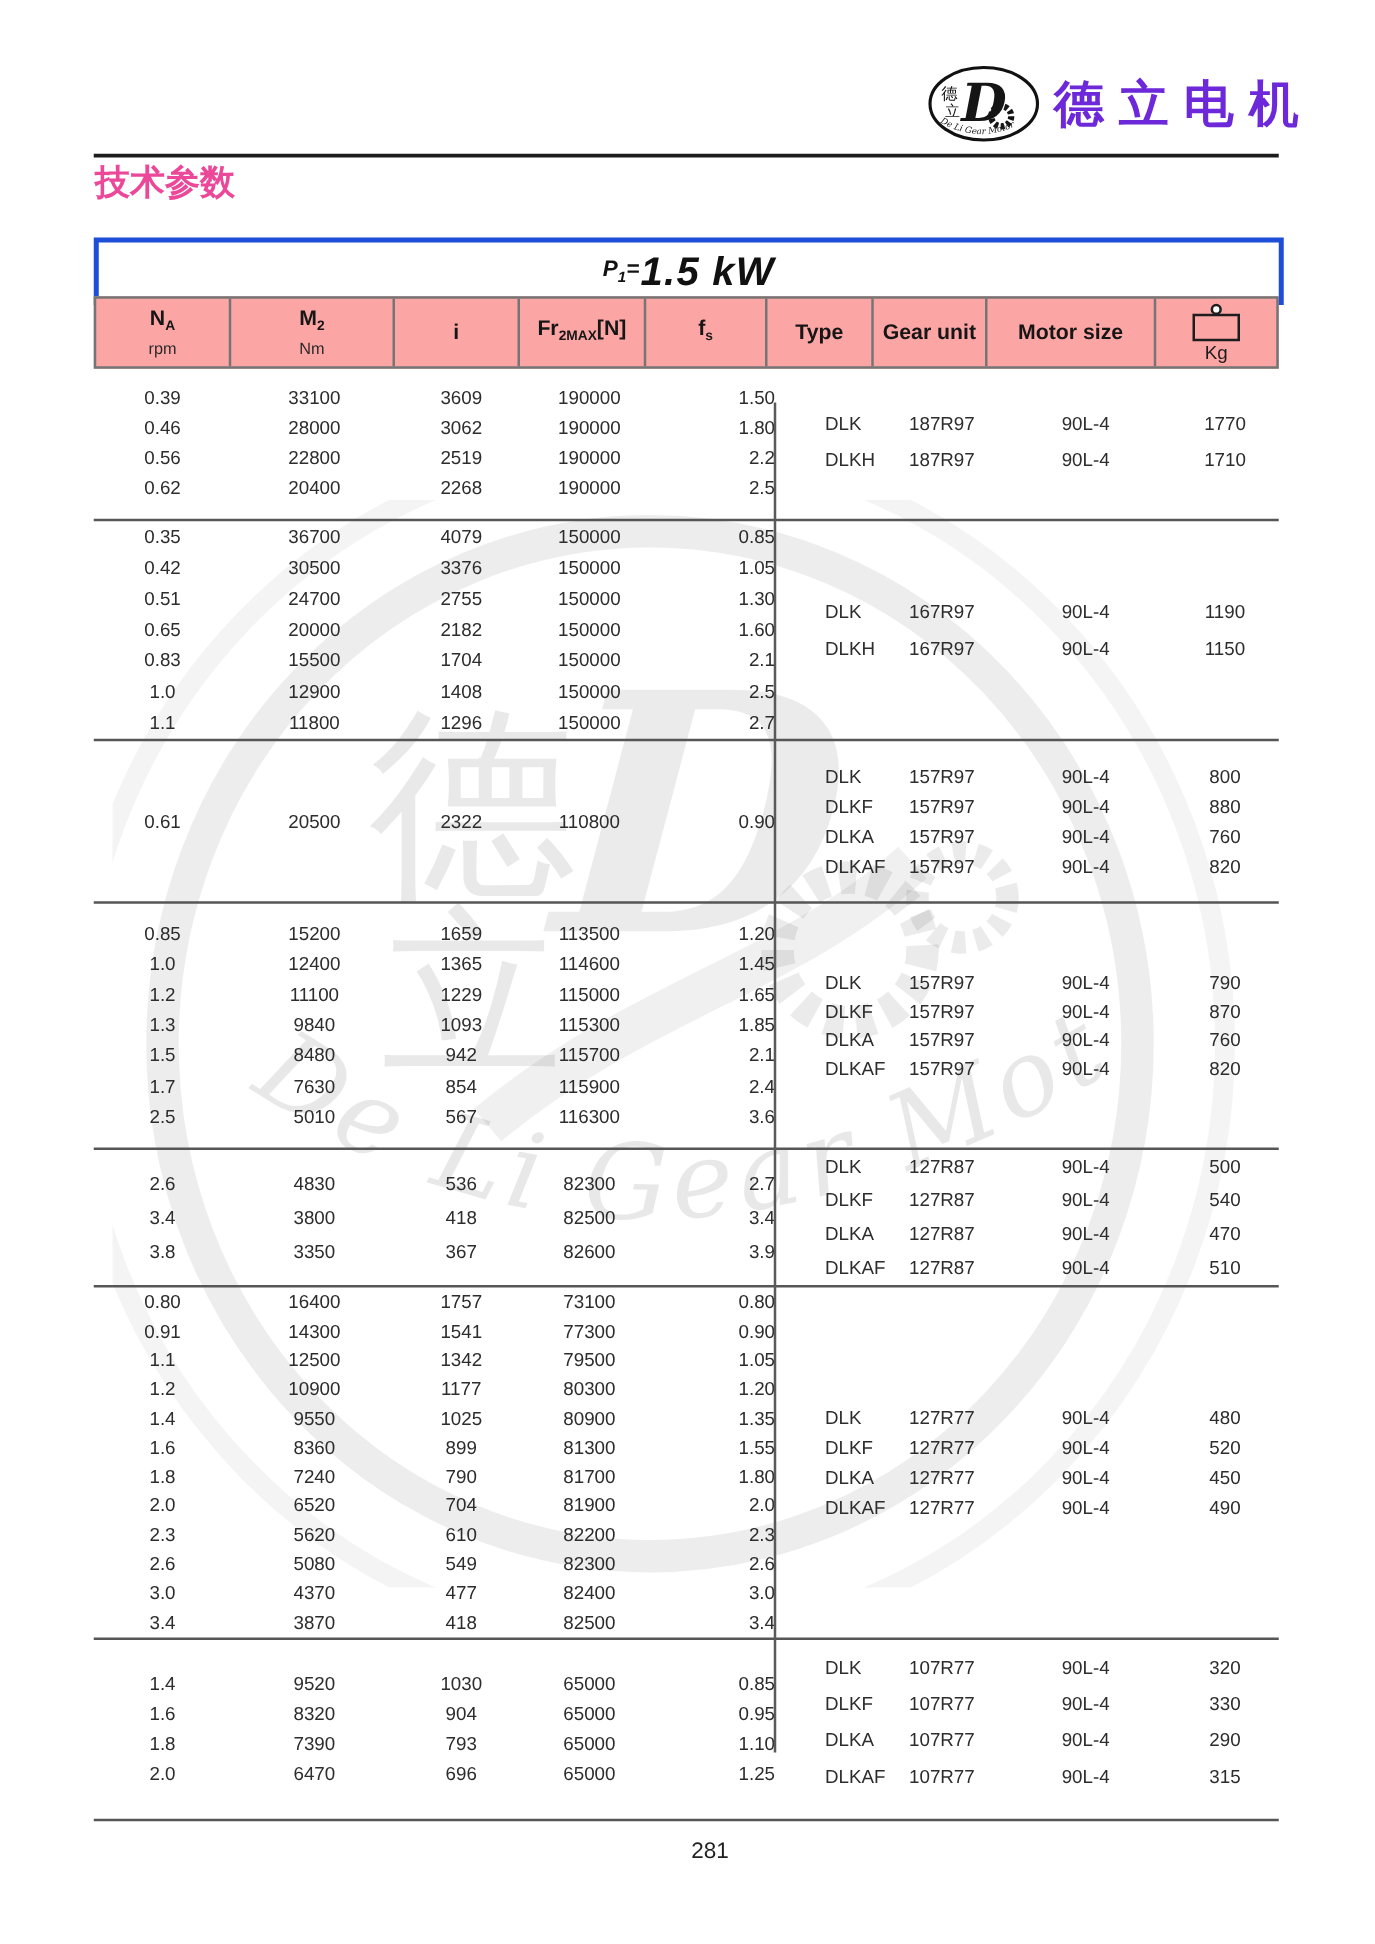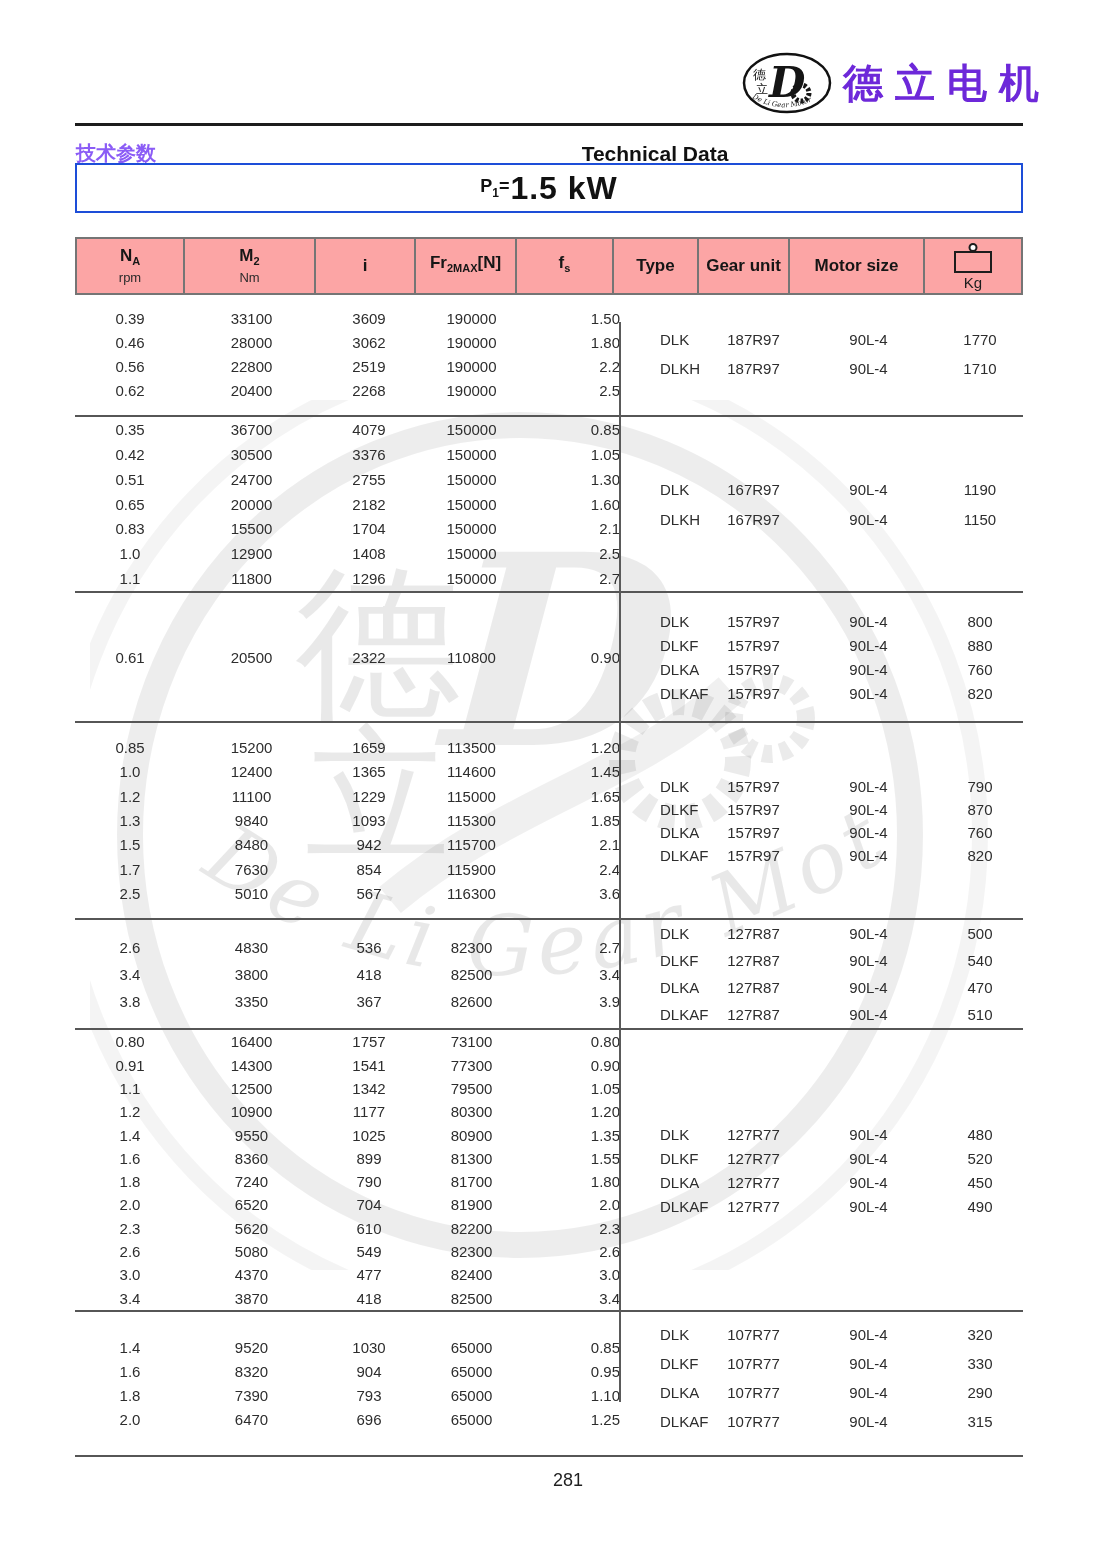--- a/index.html
+++ b/index.html
@@ -7,27 +7,28 @@
     position:relative; width:1100px; height:1555px; background:#ffffff;
     font-family:"Liberation Sans", sans-serif; color:#2d2d2d; overflow:hidden;
   }
   
   .logo-svg { position:absolute; left:740px; top:50px; width:95px; height:70px; }
   .brand {
     position:absolute; left:843px; top:56px; font-family:"DejaVu Serif", serif;
     font-weight:bold; font-size:40px; letter-spacing:12px; color:#6d28d9; white-space:nowrap;
   }
   .top-rule { position:absolute; left:75px; top:123px; width:948px; height:3px; background:#1c1c1c; }
-  .sec-cn { position:absolute; left:76px; top:140px; font-size:20px; font-weight:bold; color:#8b5cf6; }
+  .sec-cn { position:absolute; left:76px; top:127px; font-size:28px; font-weight:bold; color:#ec4899; }
   .sec-en { position:absolute; left:490px; top:142px; width:330px; text-align:center; font-size:21px; font-weight:bold; color:#111; }
   
   .title-box {
-    position:absolute; left:75px; top:163px; width:944px; height:46px;
-    border:2px solid #1d4ed8; display:flex; align-items:center; justify-content:center;
+    position:absolute; left:75px; top:190px; width:944px; height:46px;
+    border:4px solid #1d4ed8; display:flex; align-items:center; justify-content:center;
     background:#fff;
+    font-style:italic;
   }
   .p-small { font-size:18px; font-weight:bold; color:#111; }
   .p-small sub { font-size:12px; font-weight:bold; }
   .p-big { font-size:32px; font-weight:bold; color:#111; margin-left:1px; letter-spacing:1px; }
   
   .thead {
     position:absolute; left:75px; top:237px; width:944px; height:54px;
     border:2px solid #757575; display:flex; background:#fca5a5; box-sizing:content-box;
   }
   .hcell {
@@ -95,21 +96,20 @@
         <path id="logoArc" d="M 12 48 Q 47 68 83 45" fill="none"></path>
       </defs>
     <text font-size="7" font-style="italic" font-family="DejaVu Serif, serif" fill="#222">
       <textPath href="#logoArc">De Li Gear Motor</textPath>
     </text>
   </svg>
 
   <div class="brand">德立电机</div>
   <div class="top-rule"></div>
   <div class="sec-cn">技术参数</div>
-  <div class="sec-en">Technical Data</div>
 
   <div class="title-box">
     <span class="p-small"><span>P</span><sub>1</sub><span>=</span></span>
     <span class="p-big">1.5 kW</span>
   </div>
 
   <div class="thead">
     <div class="hcell" style="flex:0 0 108px">
       <div class="hmain"><span>N</span><sub>A</sub></div>
       <div class="hsub">rpm</div>

